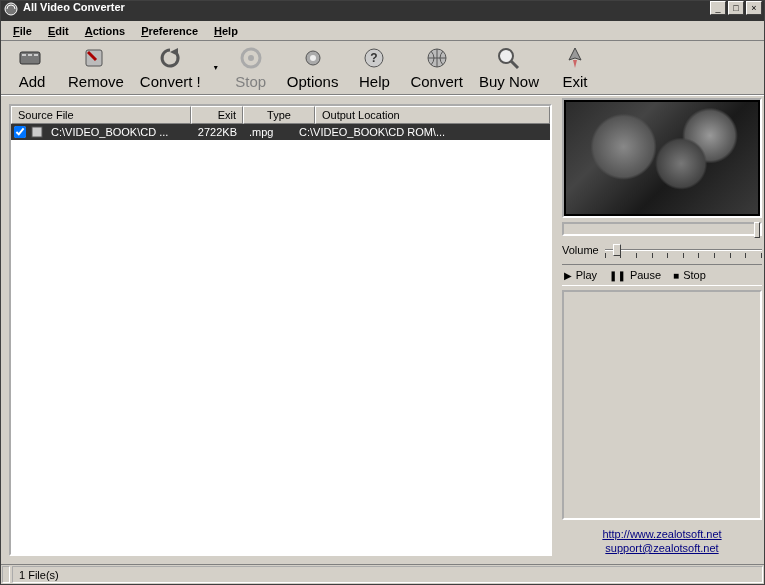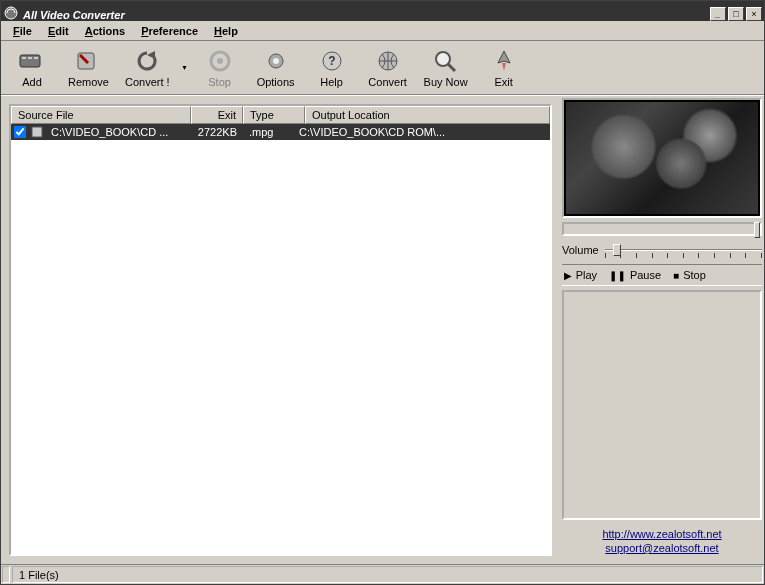--- a/index.html
+++ b/index.html
@@ -17,23 +17,22 @@
     border: 1px solid #404040;
     background: #d4d0c8;
     display: flex; flex-direction: column;
   }
   
   .titlebar {
     height: 20px;
     background: linear-gradient(to right, #0a246a, #3a6ea5);
     background: #333; 
     color: #fff;
-    display: flex; align-items: flex-end;
+    display: flex; align-items: flex-start;
     padding: 0 2px;
-    font-style: italic;
   }
   .titlebar .appicon {
     width: 16px; height: 16px; margin-right: 4px;
     display: flex; align-items: center; justify-content: center;
   }
   .titlebar .title { flex: 1; font-weight: bold; font-size: 11px; }
   .titlebar .winbtns { display: flex; gap: 0; }
   .winbtn {
     width: 16px; height: 14px;
     background: #d4d0c8;
@@ -70,21 +69,21 @@
   }
   .tbtn {
     min-width: 54px; height: 50px;
     display: flex; flex-direction: column;
     align-items: center; justify-content: center;
     padding: 2px 6px;
     border: 1px solid transparent;
     cursor: default;
   }
   .tbtn .glyph { width: 28px; height: 26px; display: flex; align-items: center; justify-content: center; }
-  .tbtn .lbl { margin-top: 2px; font-size: 11px; }
+  .tbtn .lbl { margin-top: 2px; font-size: 15px; }
   .tbtn.disabled { color: #808080; }
   .drop-arrow {
     width: 12px; height: 50px; display: flex; align-items: center; justify-content: center;
     font-size: 8px; color: #000; cursor: default;
   }
   
   .mainarea {
     flex: 1; display: flex; min-height: 0;
     border-top: 1px solid #fff;
   }
@@ -102,21 +101,21 @@
   .colh {
     border: 1px solid #fff;
     border-right-color: #808080; border-bottom-color: #808080;
     padding: 2px 6px;
     font-size: 11px;
     background: #d4d0c8;
     overflow: hidden; white-space: nowrap;
   }
   .col-src  { width: 180px; }
   .col-size { width: 52px; text-align: right; }
-  .col-type { width: 62px; }
+  .col-type { width: 72px; text-align: center; }
   .col-out  { flex: 1; }
   .filelist { flex: 1; background: #fff; overflow: auto; }
   .row {
     display: flex; height: 16px; align-items: center;
     font-size: 11px;
   }
   .row.selected { background: #333; color: #fff; }
   .cell { padding: 14px 6px; overflow: hidden; white-space: nowrap; text-overflow: ellipsis; }
   .chkcell { width: 18px; padding: 0 2px; display:flex; align-items:center; justify-content:center;}
   .fileicon { width: 16px; display:flex; align-items:center; justify-content:center; }

